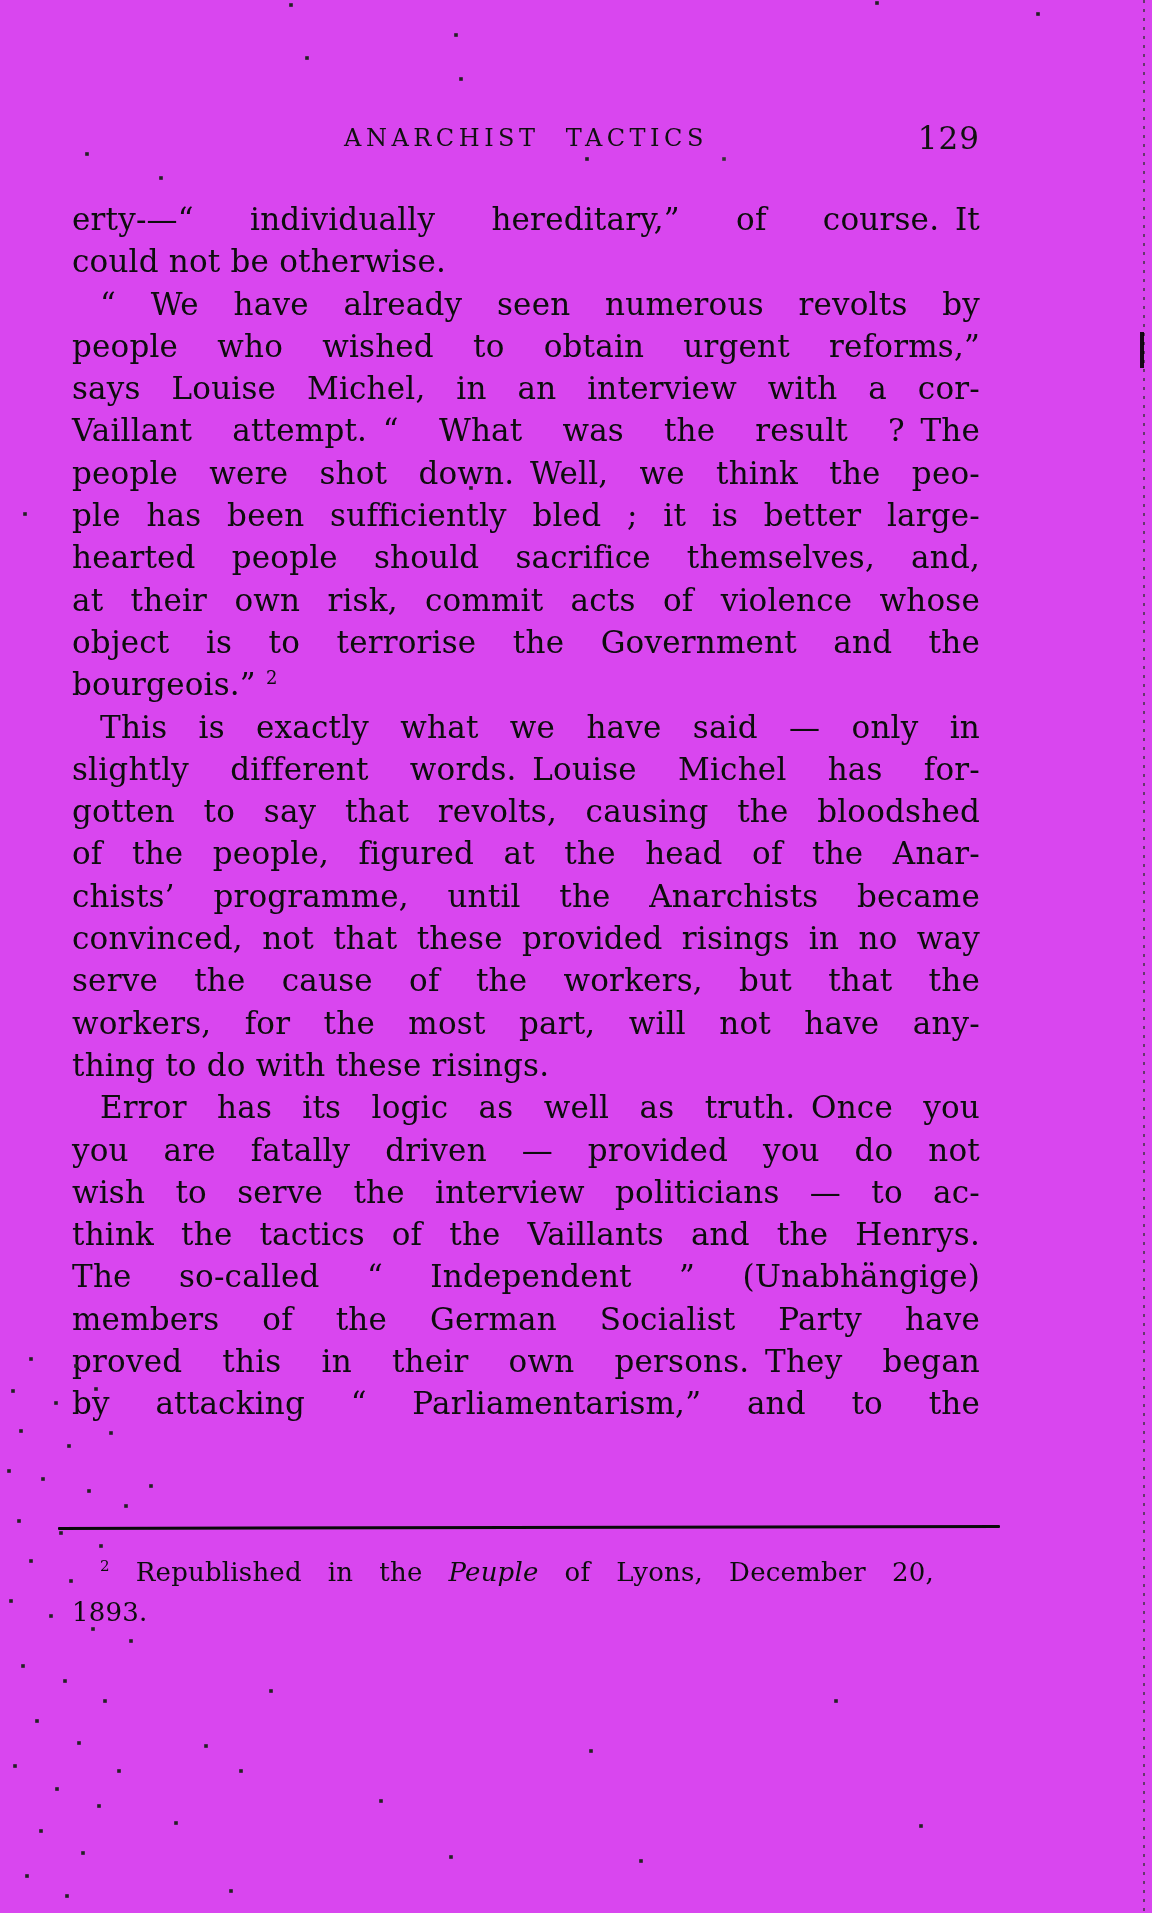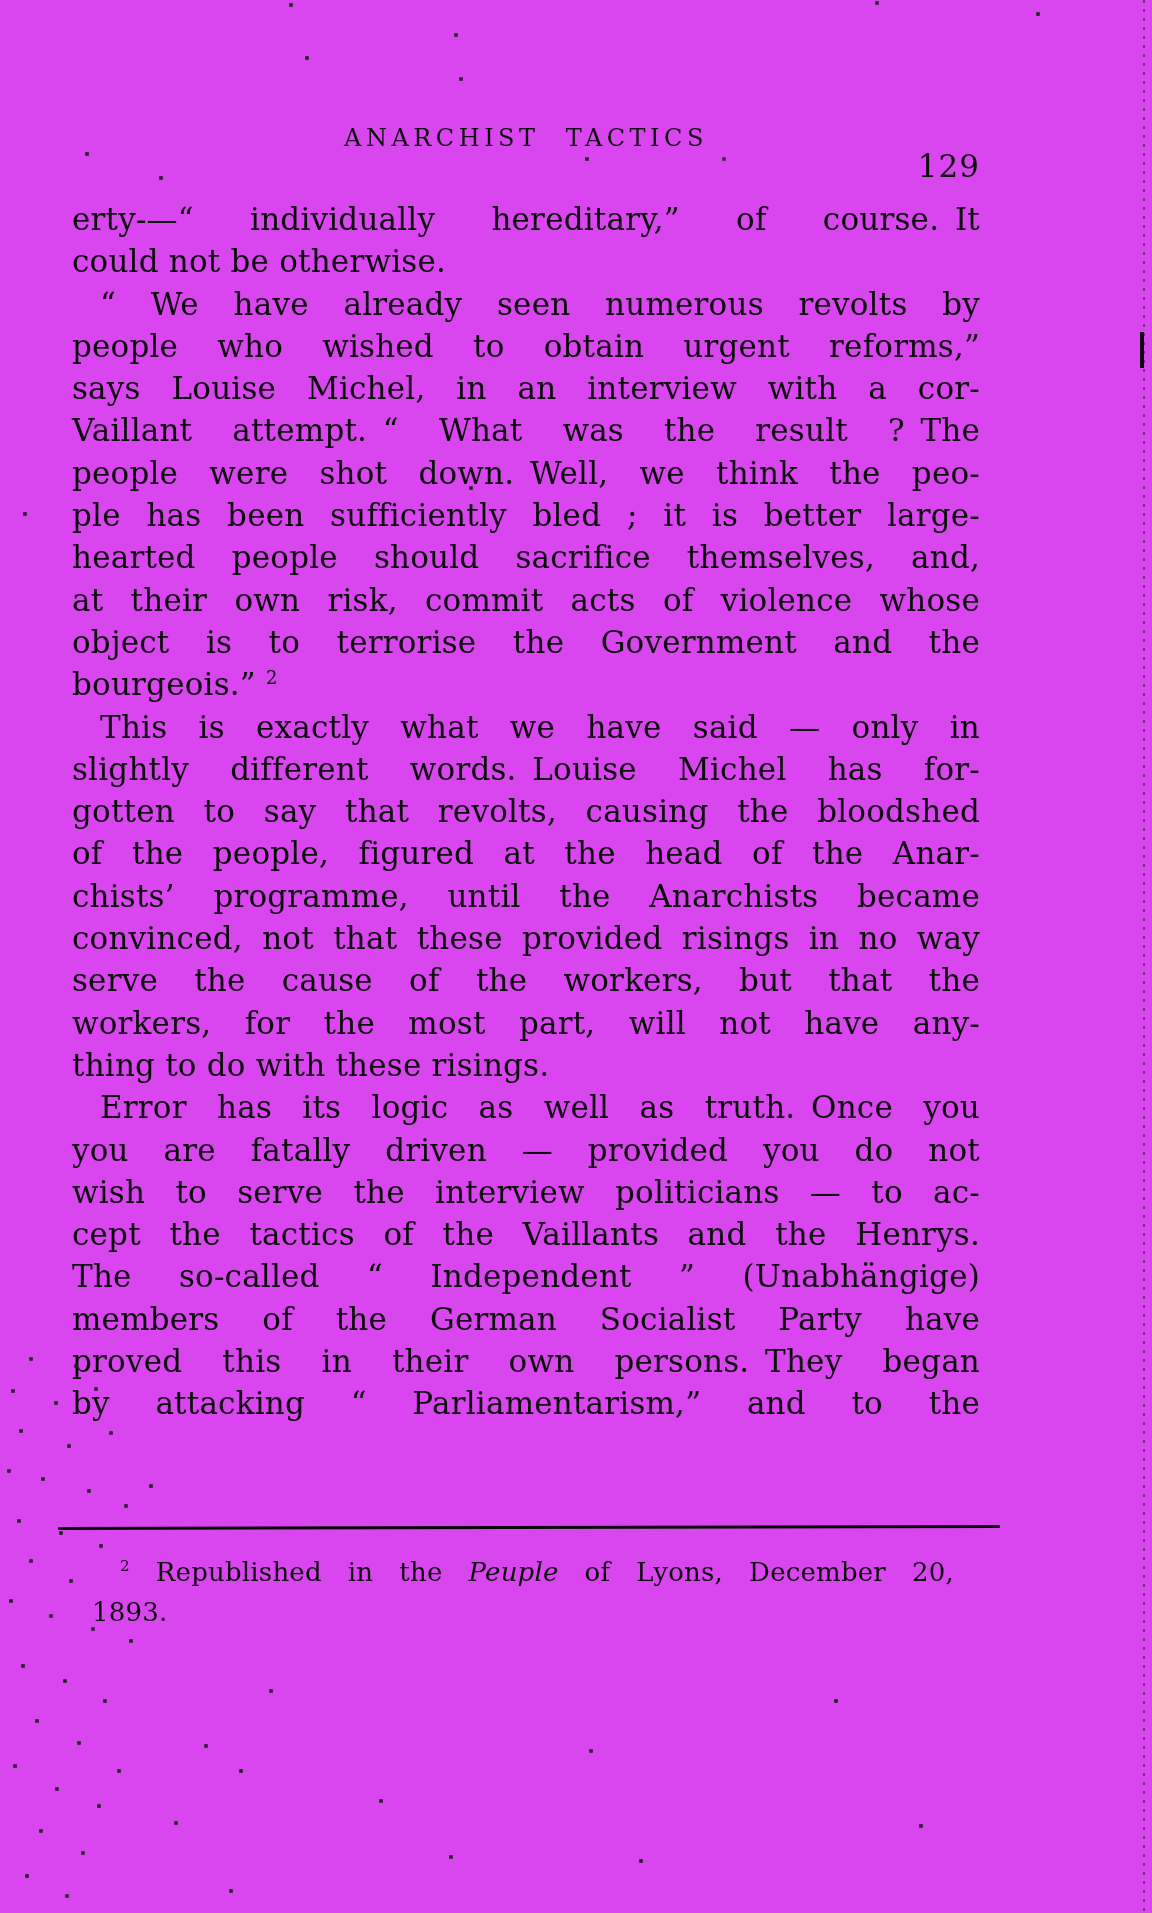--- a/index.html
+++ b/index.html
@@ -15,42 +15,42 @@
   .running-head{
     position:absolute;left:72px;top:124px;width:908px;height:44px;
   }
   .head-title{
     position:absolute;left:0;right:0;text-align:center;
     font-size:24px;letter-spacing:4.5px;word-spacing:14px;
     font-weight:400;color:#111;
   }
   .folio{
     position:absolute;right:0;top:-4px;
-    font-size:31px;letter-spacing:1px;color:#111;margin-top:28px;
+    font-size:31px;letter-spacing:1px;color:#111;
   }
   
   .body-text{
     position:absolute;left:72px;top:198px;width:908px;
     font-size:31px;line-height:42.3px;
     letter-spacing:0.2px;
   }
   .body-text .line{min-height:42.3px;}
   .line.just{text-align:justify;text-align-last:justify;}
   .line.indent{text-indent:28px;}
   .line sup{font-size:0.58em;vertical-align:super;line-height:0;}
   .line i{font-style:italic;}
   
   .foot-rule{
     position:absolute;left:58px;top:1526px;width:942px;height:3px;
     background:#090909;transform:rotate(-0.12deg);
     border-radius:1px;
   }
   .footnote{
     position:absolute;left:72px;top:1552px;width:862px;
-    font-size:26px;line-height:40px;letter-spacing:0.2px;margin-left:20px;
+    font-size:26px;line-height:40px;letter-spacing:0.2px;
   }
   .footnote .line{min-height:40px;}
   
   .edge-line{
     position:absolute;left:1143px;top:0;width:2px;height:100%;
     background:repeating-linear-gradient(180deg,#333 0 3px,transparent 3px 9px);
     opacity:.7;
   }
   .edge-blob{
     position:absolute;left:1140px;top:332px;width:4px;height:36px;
@@ -109,21 +109,21 @@
       <div class="line just"><span>gotten to say that revolts, causing the bloodshed</span></div>
       <div class="line just"><span>of the people, figured at the head of the Anar-</span></div>
       <div class="line just"><span>chists’ programme, until the Anarchists became</span></div>
       <div class="line just"><span>convinced, not that these provided risings in no way</span></div>
       <div class="line just"><span>serve the cause of the workers, but that the</span></div>
       <div class="line just"><span>workers, for the most part, will not have any-</span></div>
       <div class="line"><span>thing to do with these risings.</span></div>
       <div class="line indent just"><span>Error has its logic as well as truth. Once you</span></div>
       <div class="line just"><span>you are fatally driven — provided you do not</span></div>
       <div class="line just"><span>wish to serve the interview politicians — to ac-</span></div>
-      <div class="line just"><span>cept the tactics of the Vaillants and the Henrys.</span></div>
+      <div class="line just"><span>think the tactics of the Vaillants and the Henrys.</span></div>
       <div class="line just"><span>The so-called “&nbsp;Independent&nbsp;” (Unabhängige)</span></div>
       <div class="line just"><span>members of the German Socialist Party have</span></div>
       <div class="line just"><span>proved this in their own persons. They began</span></div>
       <div class="line just"><span>by attacking “&nbsp;Parliamentarism,” and to the</span></div>
     </div>
 
   <div class="foot-rule"></div>
 
   <div class="footnote">
       <div class="line indent just"><sup>2</sup><span>&nbsp;Republished in the </span><i>Peuple</i><span> of Lyons, December 20,</span></div>

